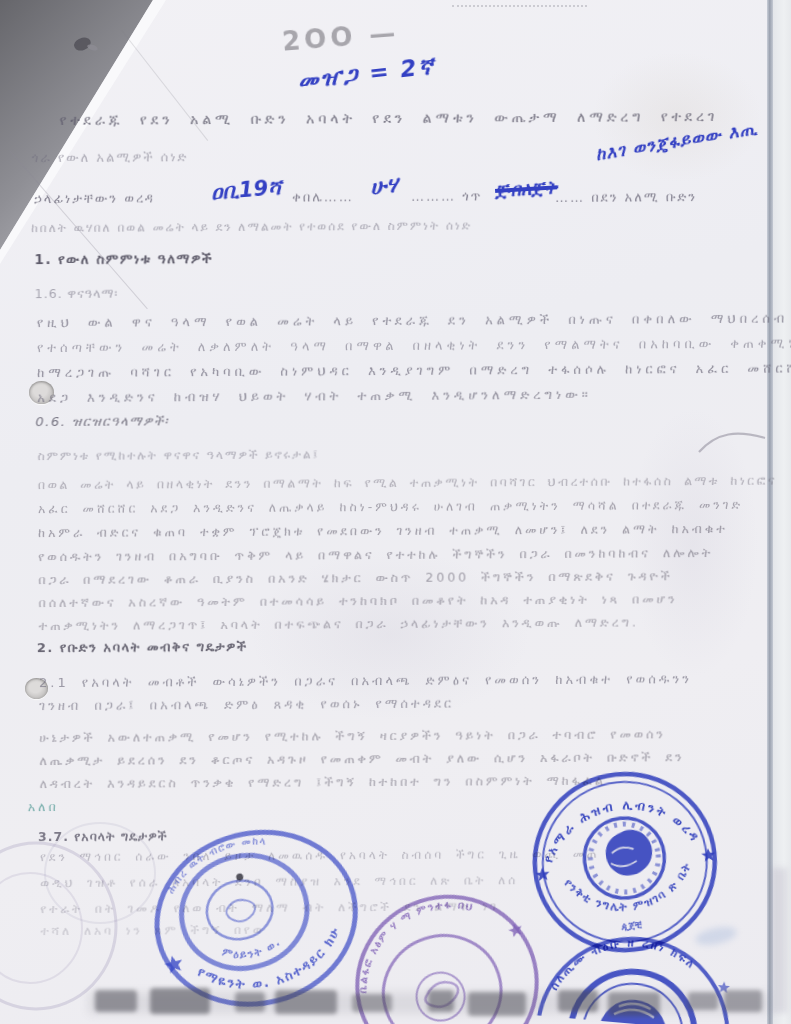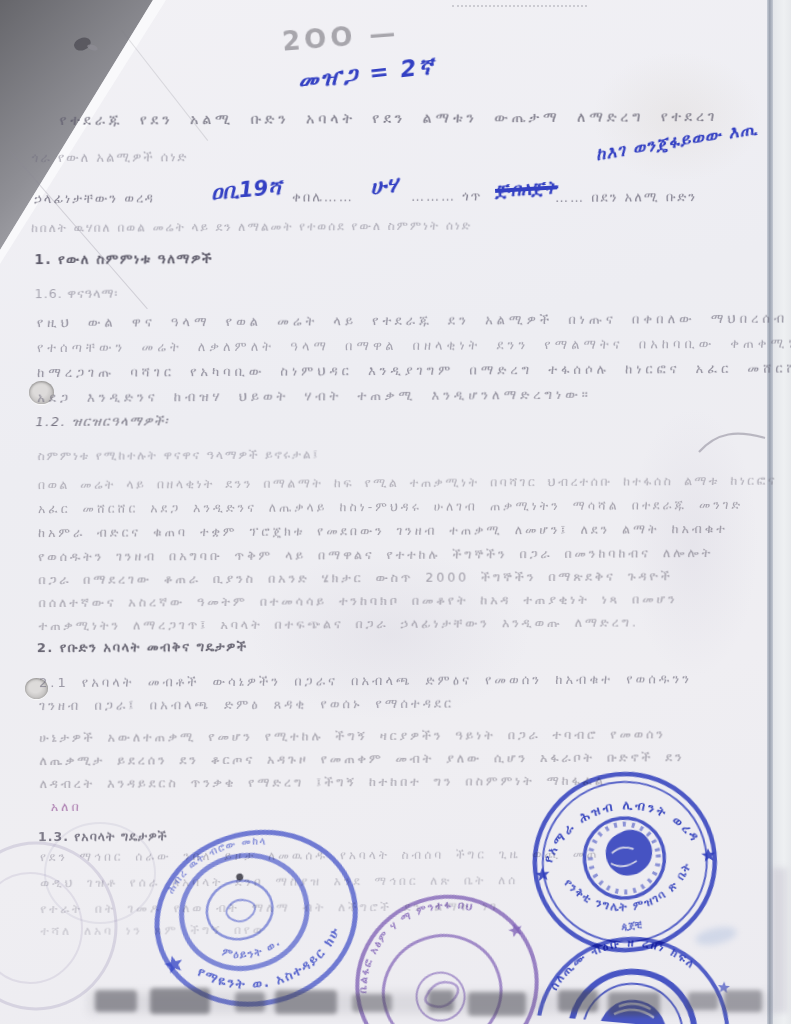--- a/index.html
+++ b/index.html
@@ -103,41 +103,41 @@
     <div class="typed" style="left:33px;top:219px;font-size:12px;letter-spacing:2px;opacity:.5;">ከበለት ዉሃበለ በወል መሬት ላይ ደን ለማልመት የተወሰደ የውለ ስምምነት ሰነድ</div>
 
     <div class="typed" style="left:36px;top:249px;font-size:13.5px;letter-spacing:1.5px;font-weight:600;color:#4f4c5c;opacity:.9;">1. የውለ ስምምነቱ ዓለማዎች</div>
     <div class="typed" style="left:36px;top:284px;font-size:12.5px;letter-spacing:1px;opacity:.55;">1.6. ዋናዓላማ፡</div>
 
     <div class="typed" style="left:38px;top:313px;font-size:13px;letter-spacing:4px;word-spacing:7px;opacity:.7;color:#6f6c7d;">የዚህ ውል ዋና ዓላማ የወል መሬት ላይ የተደራጁ ደን አልሚዎች በነጡና በቀበለው ማህበረሰብ ውስነ</div>
     <div class="typed" style="left:38px;top:338px;font-size:13px;letter-spacing:4px;word-spacing:7px;opacity:.55;color:#6f6c7d;">የተሰጣቸውን መሬት ለቃለምለት ዓላማ በማዋል በዘላቂነት ደንን የማልማትና በአከባቢው ቀጠቀሚነት</div>
     <div class="typed" style="left:38px;top:363px;font-size:13px;letter-spacing:4px;word-spacing:7px;opacity:.75;color:#6f6c7d;">ከማረጋገጡ ባሻገር የአካባቢው ስነምህዳር እንዲያገግም በማድረግ ተፋሰሶሉ ከነርፎና አፈር መሸርሸር</div>
     <div class="typed" style="left:38px;top:388px;font-size:13px;letter-spacing:4px;word-spacing:7px;opacity:.72;color:#6f6c7d;">አደጋ እንዲድንና ከብዝሃ ህይወት ሃብት ተጠቃሚ እንዲሆንለማድረግነው።</div>
 
-    <div class="typed" style="left:36px;top:412px;font-size:13px;letter-spacing:1.5px;font-style:italic;color:#5b5868;opacity:.8;">1.2. ዝርዝርዓላማዎች፡</div>
+    <div class="typed" style="left:36px;top:412px;font-size:13px;letter-spacing:1.5px;font-style:italic;color:#5b5868;opacity:.8;">0.6. ዝርዝርዓላማዎች፡</div>
     <div class="typed" style="left:38px;top:447px;font-size:12px;letter-spacing:2px;opacity:.5;">ስምምነቱ የሚከተሉት ዋናዋና ዓላማዎች ይኖሩታል፤</div>
 
     <div class="typed" style="left:38px;top:475px;font-size:12.5px;letter-spacing:2.5px;word-spacing:4px;opacity:.5;color:#75717f;">በወል መሬት ላይ በዘላቂነት ደንን በማልማት ከፍ የሚል ተጠቃሚነት በባሻገር ህብረተሰቡ ከተፋሰስ ልማቱ ከነርፎና</div>
     <div class="typed" style="left:38px;top:499px;font-size:12.5px;letter-spacing:3px;word-spacing:5px;opacity:.6;color:#75717f;">አፈር መሸርሸር አደጋ እንዲድንና ለጤቃላይ ከስነ-ምህዳሩ ሁለገብ ጠቃሚነትን ማሳሻል በተደራጁ መንገድ</div>
     <div class="typed" style="left:38px;top:523px;font-size:12.5px;letter-spacing:3px;word-spacing:5px;opacity:.68;color:#75717f;">ከአምራ ብድርና ቁጠባ ተቋም ፕሮጄክቱ የመደበውን ገንዘብ ተጠቃሚ ለመሆን፤ ለደን ልማት ከአብቁተ</div>
     <div class="typed" style="left:38px;top:547px;font-size:12.5px;letter-spacing:3px;word-spacing:5px;opacity:.66;color:#75717f;">የወሰዱትን ገንዘብ በአግባቡ ጥቅም ላይ በማዋልና የተተከሉ ችግኞችን በጋራ በመንከባከብና ለሎሎት</div>
     <div class="typed" style="left:38px;top:570px;font-size:12.5px;letter-spacing:3px;word-spacing:5px;opacity:.64;color:#75717f;">በጋራ በማደረገው ቆጠራ ቢያንስ በአንድ ሄክታር ውስጥ 2000 ችግኞችን በማጽደቅና ጉዳዮች</div>
     <div class="typed" style="left:38px;top:593px;font-size:12.5px;letter-spacing:3px;word-spacing:5px;opacity:.6;color:#75717f;">በሰለተኛውና አስረኛው ዓመትም በተመሳሳይ ተንከባክቦ በመቆየት ከአዳ ተጠያቂነት ነጻ በመሆን</div>
     <div class="typed" style="left:38px;top:616px;font-size:12.5px;letter-spacing:3px;word-spacing:5px;opacity:.58;color:#75717f;">ተጠቃሚነትን ለማረጋገጥ፤ አባላት በተፍጭልና በጋራ ኃላፊነታቸውን እንዲወጡ ለማድረግ.</div>
 
     <div class="typed" style="left:36px;top:638px;font-size:13px;letter-spacing:1.5px;font-weight:600;color:#514e5d;opacity:.85;">2. የቡድን አባላት መብቅና ግዴታዎች</div>
     <div class="typed" style="left:38px;top:673px;font-size:13px;letter-spacing:3px;word-spacing:6px;opacity:.66;color:#6f6c7d;">2.1 የአባላት መብቶች ውሳኔዎችን በጋራና በአብላጫ ድምፅና የመወሰን ከአብቁተ የወሰዱንን</div>
     <div class="typed" style="left:38px;top:696px;font-size:13px;letter-spacing:3px;word-spacing:6px;opacity:.62;color:#6f6c7d;">ገንዘብ በጋራ፤ በአብላጫ ድምፅ ጸዳቂ የወሰኑ የማሰተዳደር</div>
 
     <div class="typed" style="left:38px;top:728px;font-size:12.5px;letter-spacing:3px;word-spacing:5px;opacity:.62;color:#75717f;">ሁኔታዎች አውለተጠቃሚ የመሆን የሚተከሉ ችግኝ ዛርያዎችን ዓይነት በጋራ ተባብሮ የመወሰን</div>
     <div class="typed" style="left:38px;top:751px;font-size:12.5px;letter-spacing:3px;word-spacing:5px;opacity:.66;color:#75717f;">ለጤቃሚታ ይደረሰን ደን ቆርጦና አዳጉዞ የመጠቀም መብት ያለው ሲሆን አፋራቦት ቡድኖች ደን</div>
     <div class="typed" style="left:38px;top:774px;font-size:12.5px;letter-spacing:3px;word-spacing:5px;opacity:.6;color:#75717f;">ለዳብረት እንዳይደርስ ጥንቃቄ የማድረግ ፤ችግኝ ከተከበተ ግን በስምምነት ማከፋፈል</div>
-    <div class="typed" style="left:49px;top:797px;font-size:12.5px;letter-spacing:3px;opacity:.55;color:#701a75;">አለበ</div>
-
-    <div class="typed" style="left:36px;top:827px;font-size:12.5px;letter-spacing:1px;font-weight:600;color:#565364;opacity:.75;">1.3. የአባላት ግዴታዎች</div>
+    <div class="typed" style="left:26px;top:797px;font-size:12.5px;letter-spacing:3px;opacity:.55;color:#0f766e;">አለበ</div>
+
+    <div class="typed" style="left:36px;top:827px;font-size:12.5px;letter-spacing:1px;font-weight:600;color:#565364;opacity:.75;">3.7. የአባላት ግዴታዎች</div>
 
     <div class="typed" style="left:38px;top:848px;font-size:12px;letter-spacing:3px;word-spacing:5px;opacity:.42;">የደን ማኅበር ሰራው ንበለ ይዞታ ለመዉሰዱ የአባላት ስብሰባ ችግር ጊዜ ወጪ መጠ</div>
     <div class="typed" style="left:38px;top:874px;font-size:12px;letter-spacing:3px;word-spacing:5px;opacity:.38;">ወዲህ ገዝቶ የሰራ ለአባላት ደንቦ ማስያዝ እንደ ማኅበር ለጽ ቤት ለሰ</div>
     <div class="typed" style="left:38px;top:900px;font-size:12px;letter-spacing:3px;word-spacing:5px;opacity:.36;">የተራት በት ገመዶ የለወ ብት ማለማ ብት ለችግሮች ደን ልማት ነገ</div>
     <div class="typed" style="left:38px;top:922px;font-size:12px;letter-spacing:3px;word-spacing:5px;opacity:.3;">ተሻለ ለአባ ነን ጸም ችግኝ በየወ</div>
   </div>
 
   <svg style="position:absolute;left:693px;top:424px;" width="80" height="40" viewBox="0 0 80 40">
     <path d="M6,28 C24,8 44,6 72,14" stroke="#8e8b99" stroke-width="2.2" fill="none" opacity=".55"></path>
   </svg>

